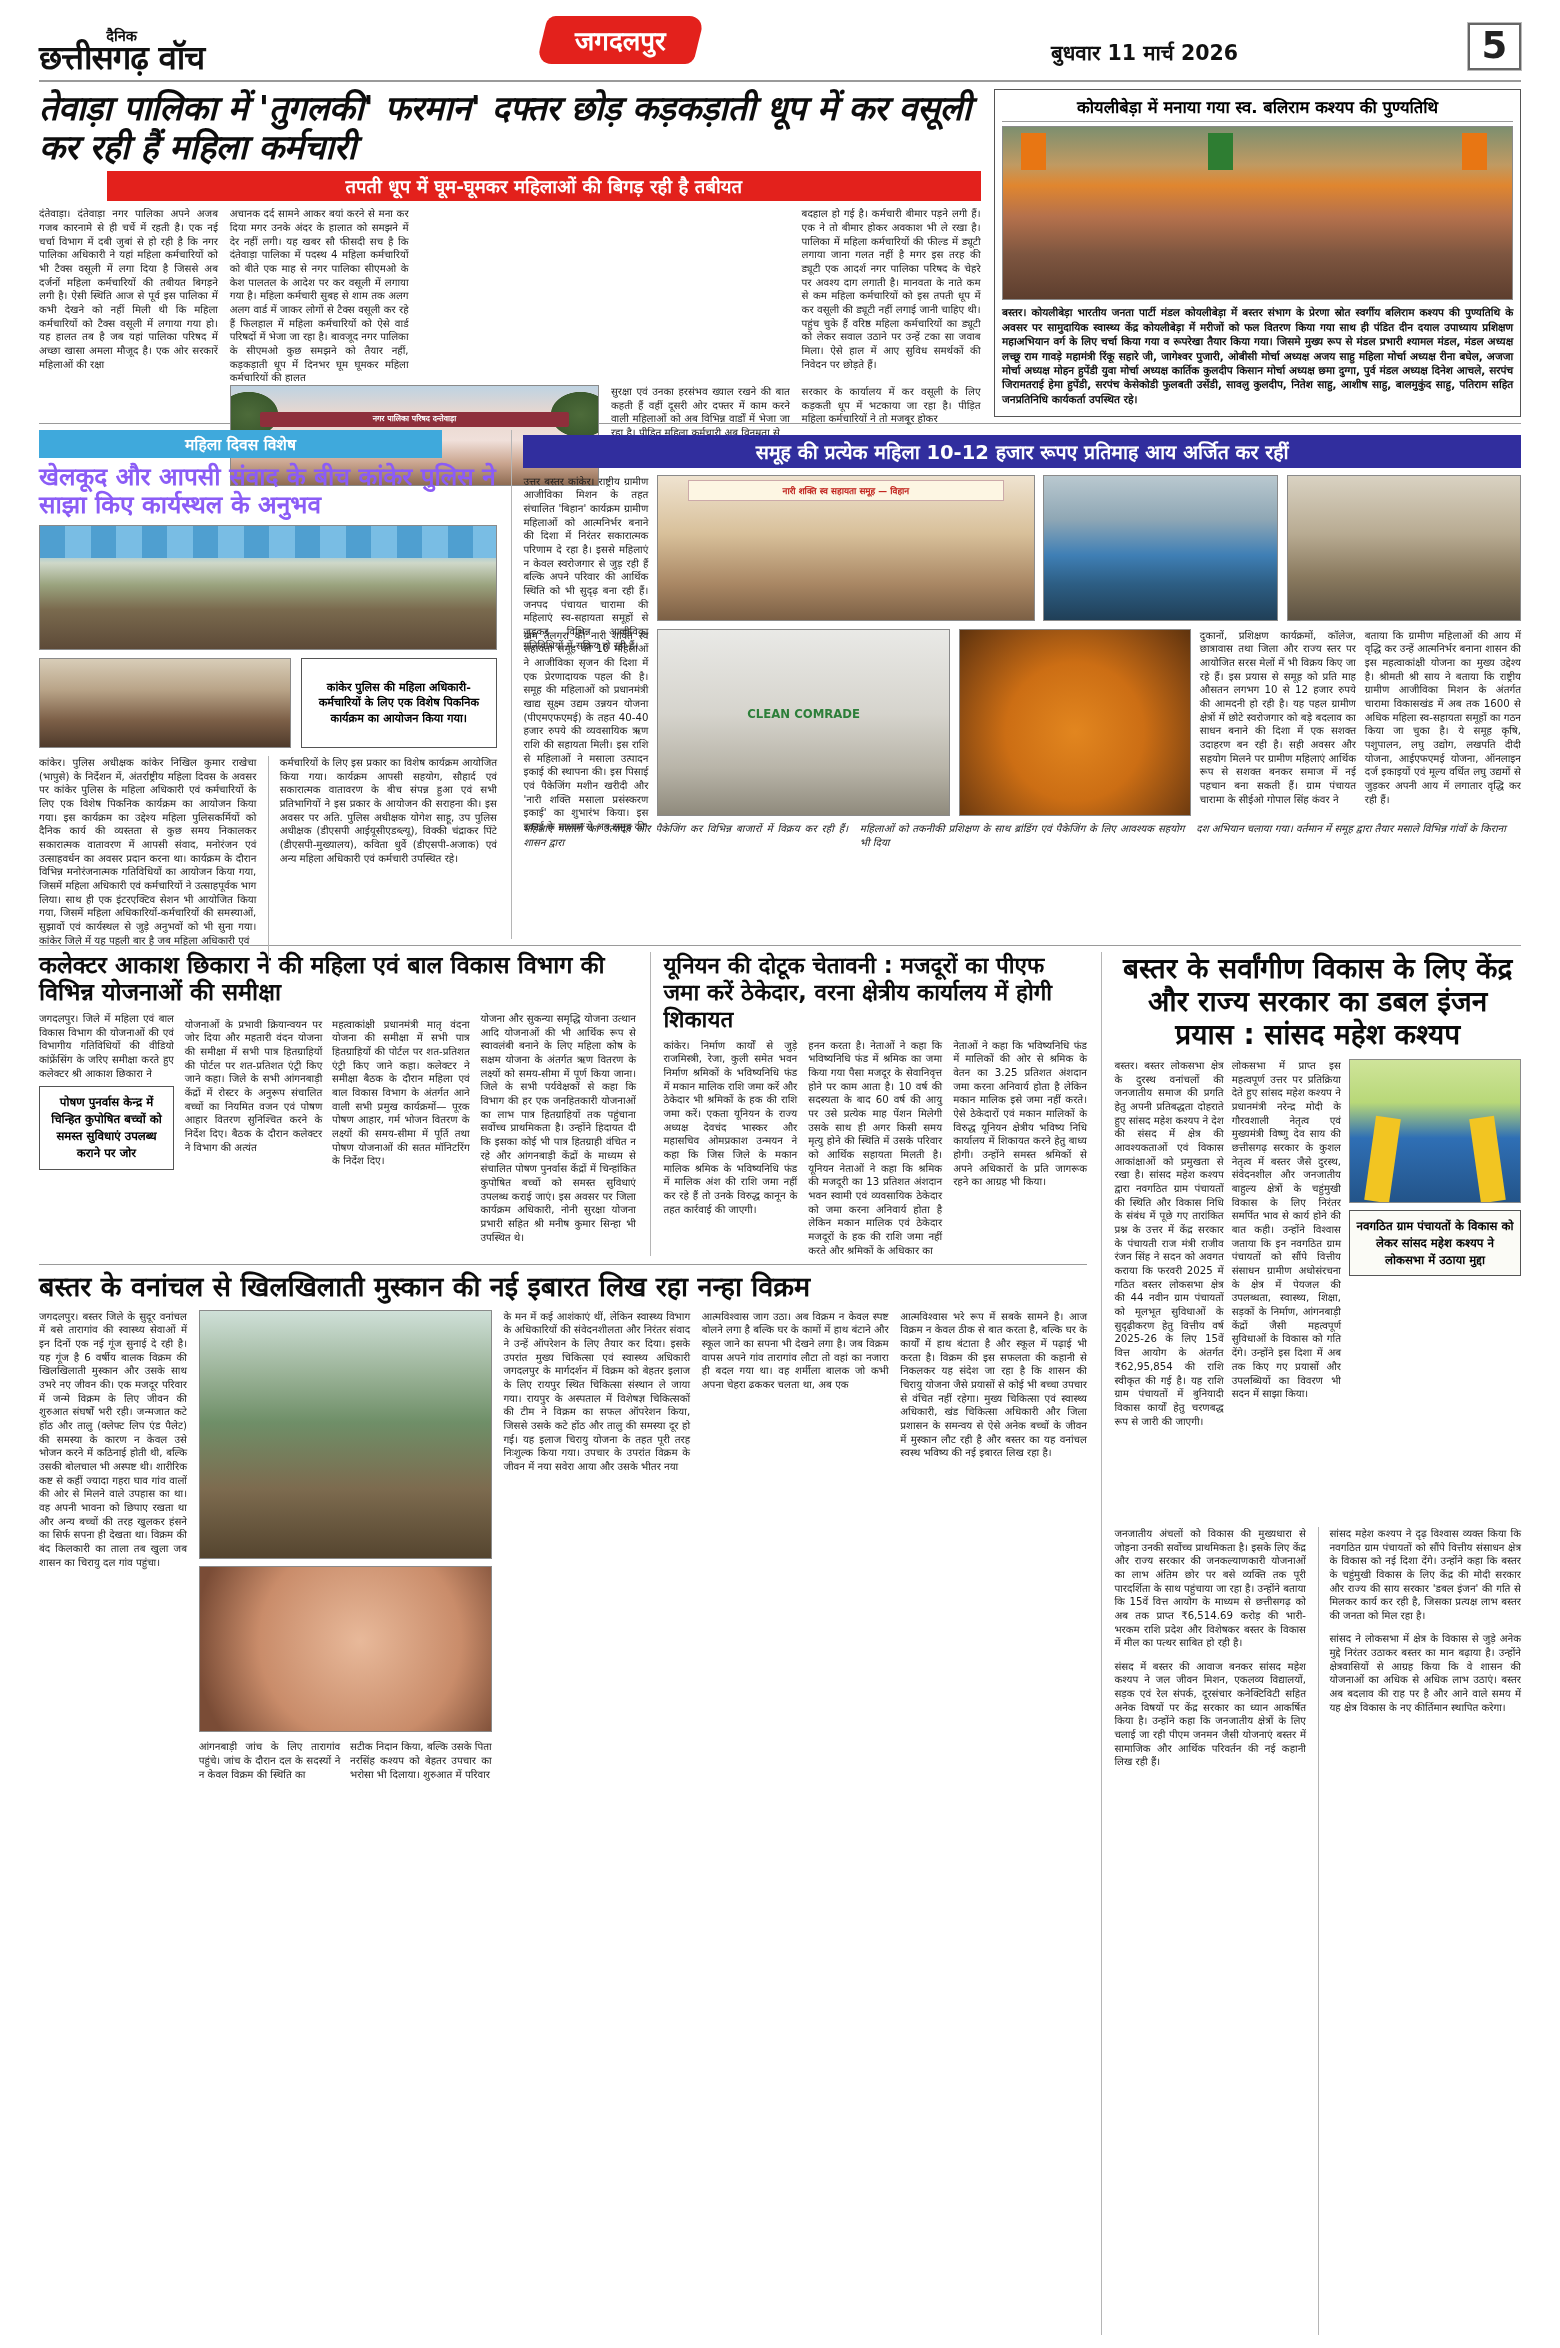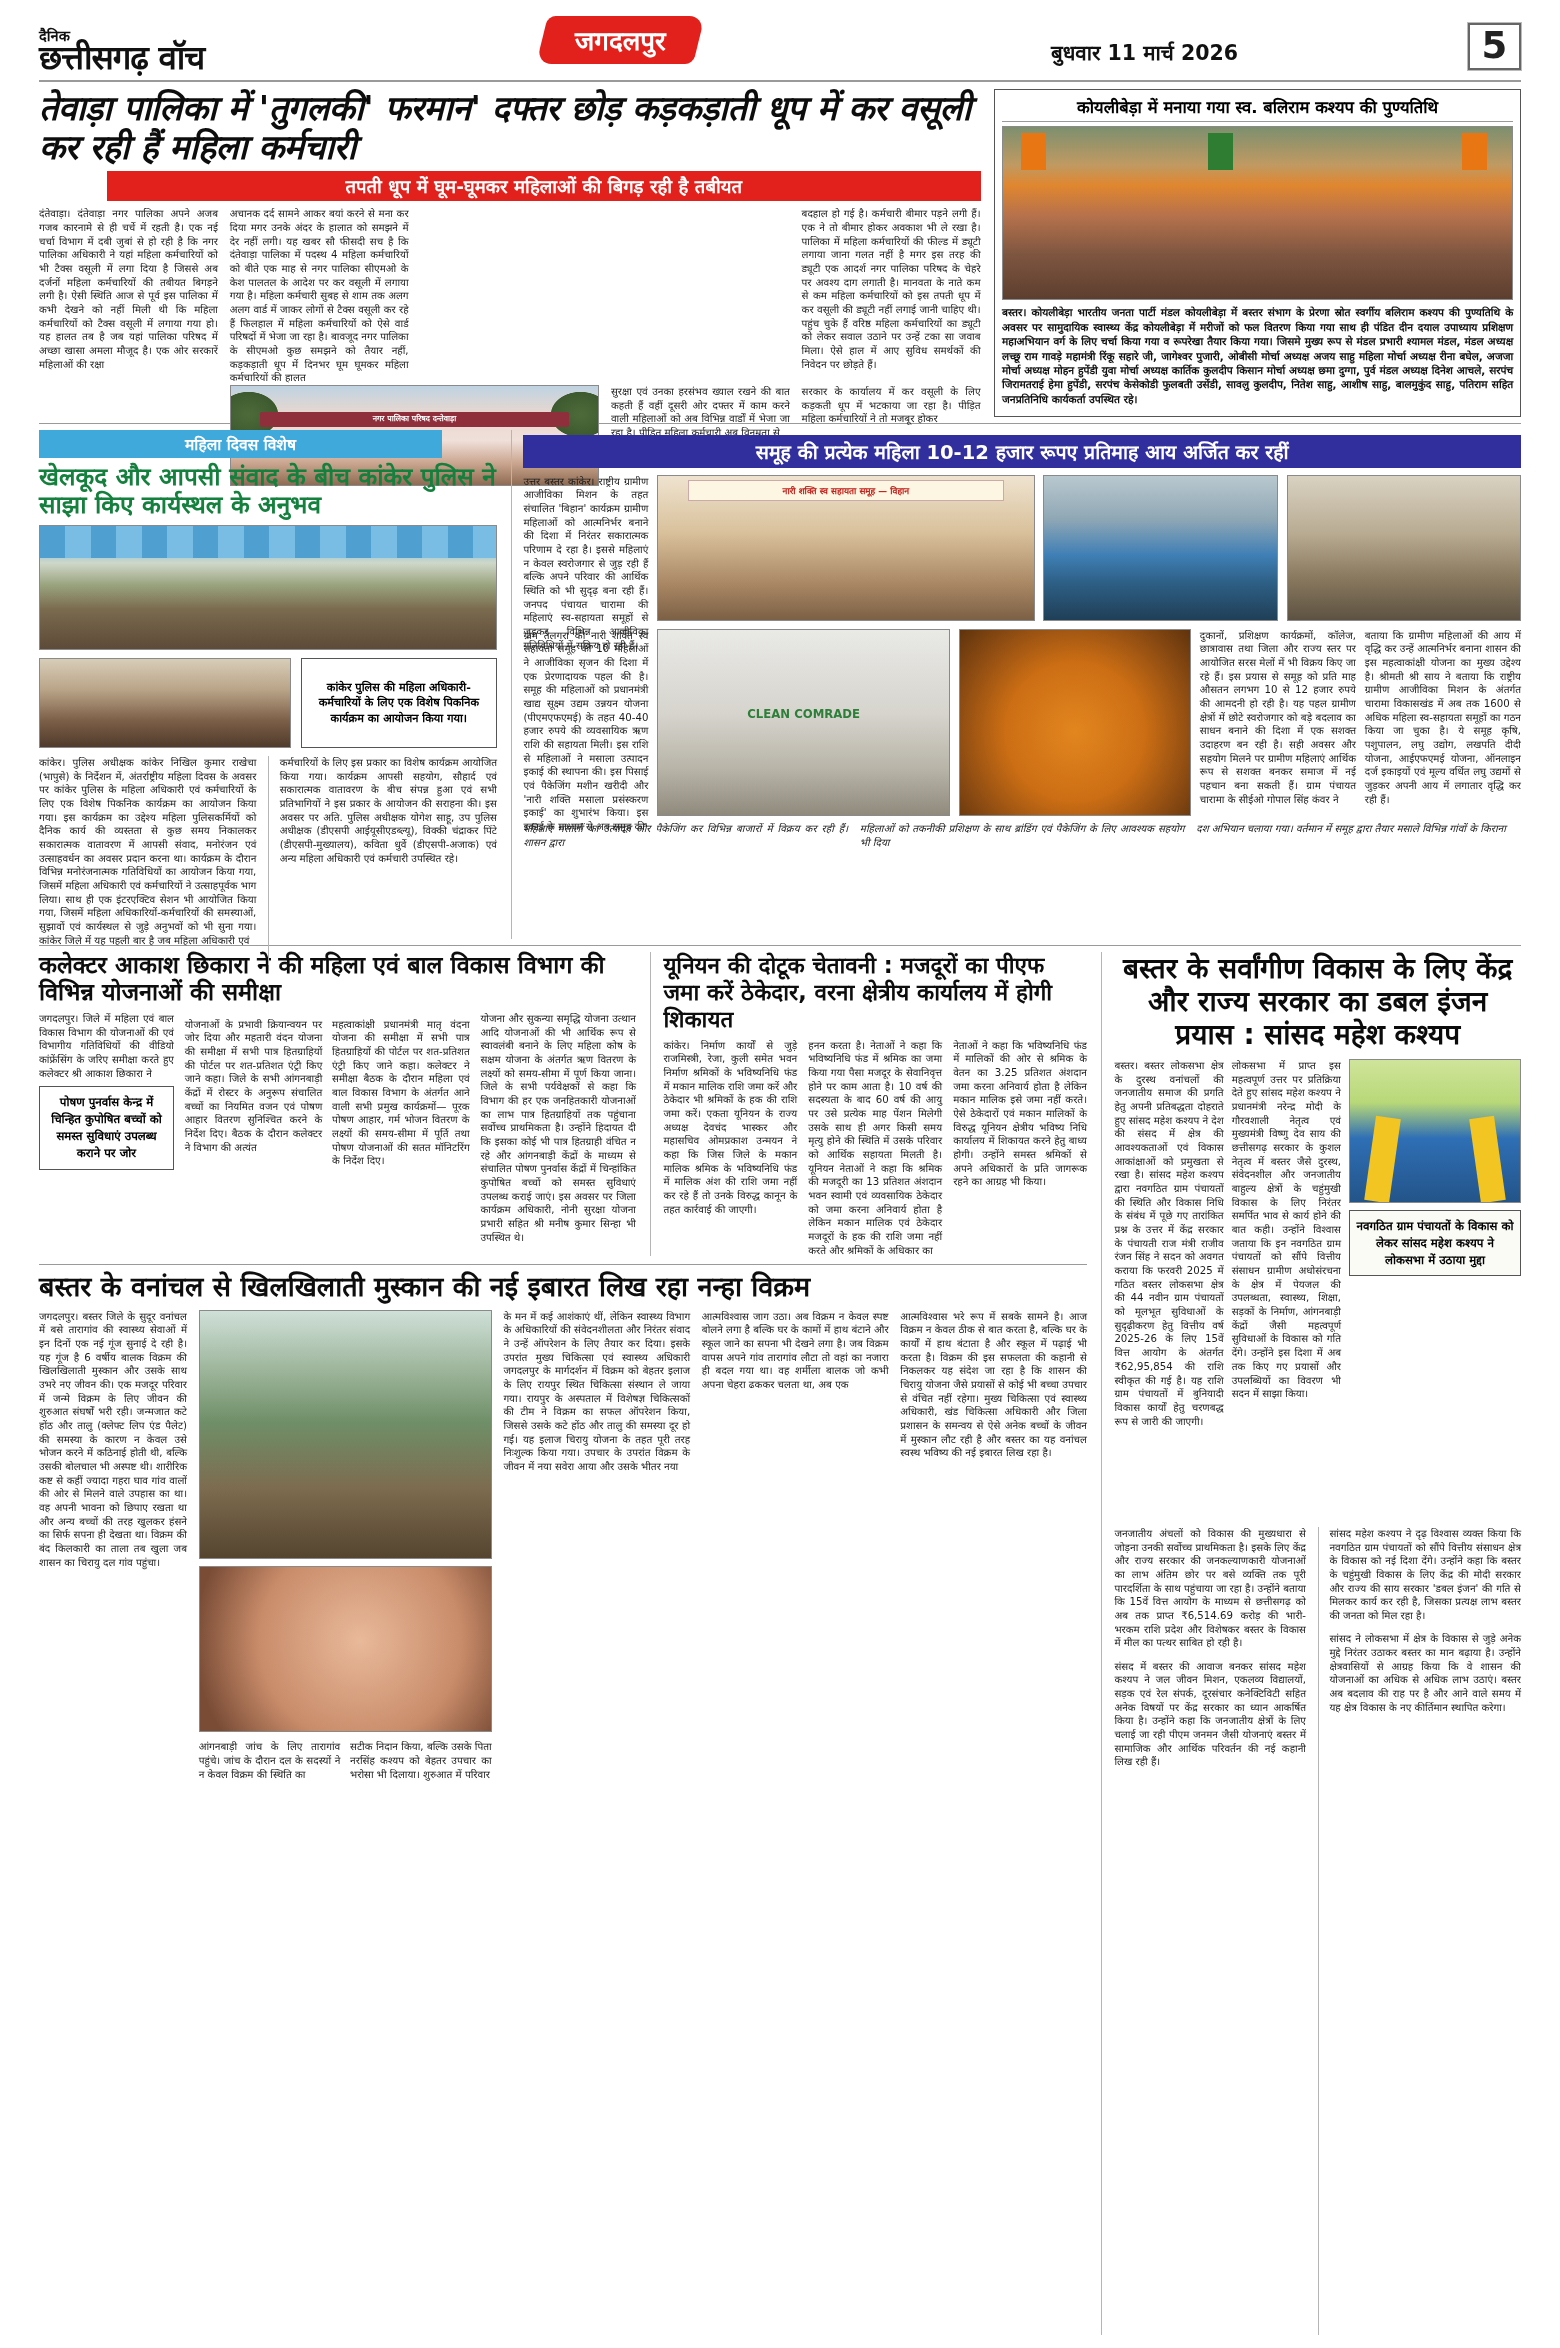--- a/index.html
+++ b/index.html
@@ -2,21 +2,21 @@
 <html><head>
 <meta charset="utf-8">
 <style>
   * { margin:0; padding:0; box-sizing:border-box; }
   html,body { background:#e8e8e4; }
   body { font-family:"DejaVu Sans", sans-serif; }
   .page { position:relative; width:1560px; height:2348px; margin:0 auto; background:#ffffff; padding:9.8px 39px 19.5px 39px; overflow:hidden; }
 
   
   .masthead { display:flex; align-items:flex-end; height:64px; position:relative; }
-  .brand { line-height:0.95; }
+  .brand { line-height:0.95;text-align:center; }
   .brand-small { font-size:14.6px; font-weight:bold; color:#111; }
   .brand-main { font-size:33px; font-weight:bold; color:#111; letter-spacing:-1px; }
   .edition-banner { position:absolute; left:503px; top:5.9px; background:#e3211c; transform:skewX(-14deg); border-radius:7.8px 15.6px 7.8px 15.6px; padding:5.9px 33px; }
   .edition-banner span { display:block; transform:skewX(14deg); color:#fff; font-size:26px; font-weight:bold; }
   .issue-date { position:absolute; right:283px; bottom:7.8px; font-size:20.5px; font-weight:bold; color:#111; }
   .pageno { position:absolute; right:0; bottom:3.9px; border:2px solid #666; outline:1px solid #bbb; padding:0 11.7px; font-size:37px; font-weight:bold; color:#222; line-height:1.15; }
   .head-rule { border-top:2.9px solid #9a9a9a; margin:5.9px 0 7.8px 0; }
 
   
   .bcol { font-size:10.2px; line-height:1.34; text-align:justify; color:#1c1c1c; }
@@ -45,21 +45,21 @@
   .b-title { font-size:16.6px; font-weight:bold; text-align:center; border-bottom:1px solid #999; padding-bottom:2.9px; margin-bottom:3.9px; }
   .ph-crowd { height:174px; background:linear-gradient(180deg,#7d8f6f 0%,#c09a62 22%,#e0862f 34%,#b5714c 52%,#7e5640 74%,#5d3e2e 100%); }
   .ph-crowd .flag { position:absolute; top:5.9px; width:25px; height:37px; background:#e87613; }
   .ph-crowd .f1{left:17.6px} .ph-crowd .f2{left:205px; background:#2e7d32;} .ph-crowd .f3{right:25px}
   .b-cap { font-size:10.5px; font-weight:bold; line-height:1.38; text-align:justify; margin-top:4.9px; color:#111; }
 
   
   .sec2 { display:flex; gap:13.7px; height:509px; margin-top:3.9px; }
   .art-c { width:458px; }
   .label-blue { background:#3fa9dc; color:#fff; font-weight:bold; font-size:15.6px; text-align:center; padding:2.9px 0; width:88%; }
-  .hl-c { font-size:24.4px; font-weight:bold; line-height:1.16; margin:4.9px 0 5.9px 0; color:#15803d; }
+  .hl-c { font-size:24.4px; font-weight:bold; line-height:1.16; margin:4.9px 0 5.9px 0; color:#8b5cf6; }
   .ph-picnic { height:125px; background:linear-gradient(180deg,#5aa7d6 0%,#7fc0e0 18%,#cfd8c9 30%,#9aa37e 48%,#7a6a4e 68%,#5d4a38 100%); }
   .ph-picnic .tarp { position:absolute; top:0; left:0; right:0; height:26%; background:repeating-linear-gradient(90deg,#4f9fd0 0 25px,#79bde4 25px 51px); }
   .c-row2 { display:flex; gap:9.8px; height:90px; margin:7.8px 0; }
   .ph-indoor { width:55%; background:linear-gradient(180deg,#d8cdb8 0%,#b9a488 35%,#7c5f47 70%,#4f3b2c 100%); }
   .c-box { flex:1; border:1px solid #555; font-size:11.2px; font-weight:bold; text-align:center; line-height:1.4; padding:5.9px 5.9px; display:flex; align-items:center; }
   .c-cols { display:flex; gap:11.7px; height:209px; }
   .c-cols .bcol { flex:1; }
 
   .art-d { flex:1; }
   .hl-d { font-size:39px; font-weight:bold; line-height:1.1; text-align:center; color:#0b0b0b; letter-spacing:-1px; }

